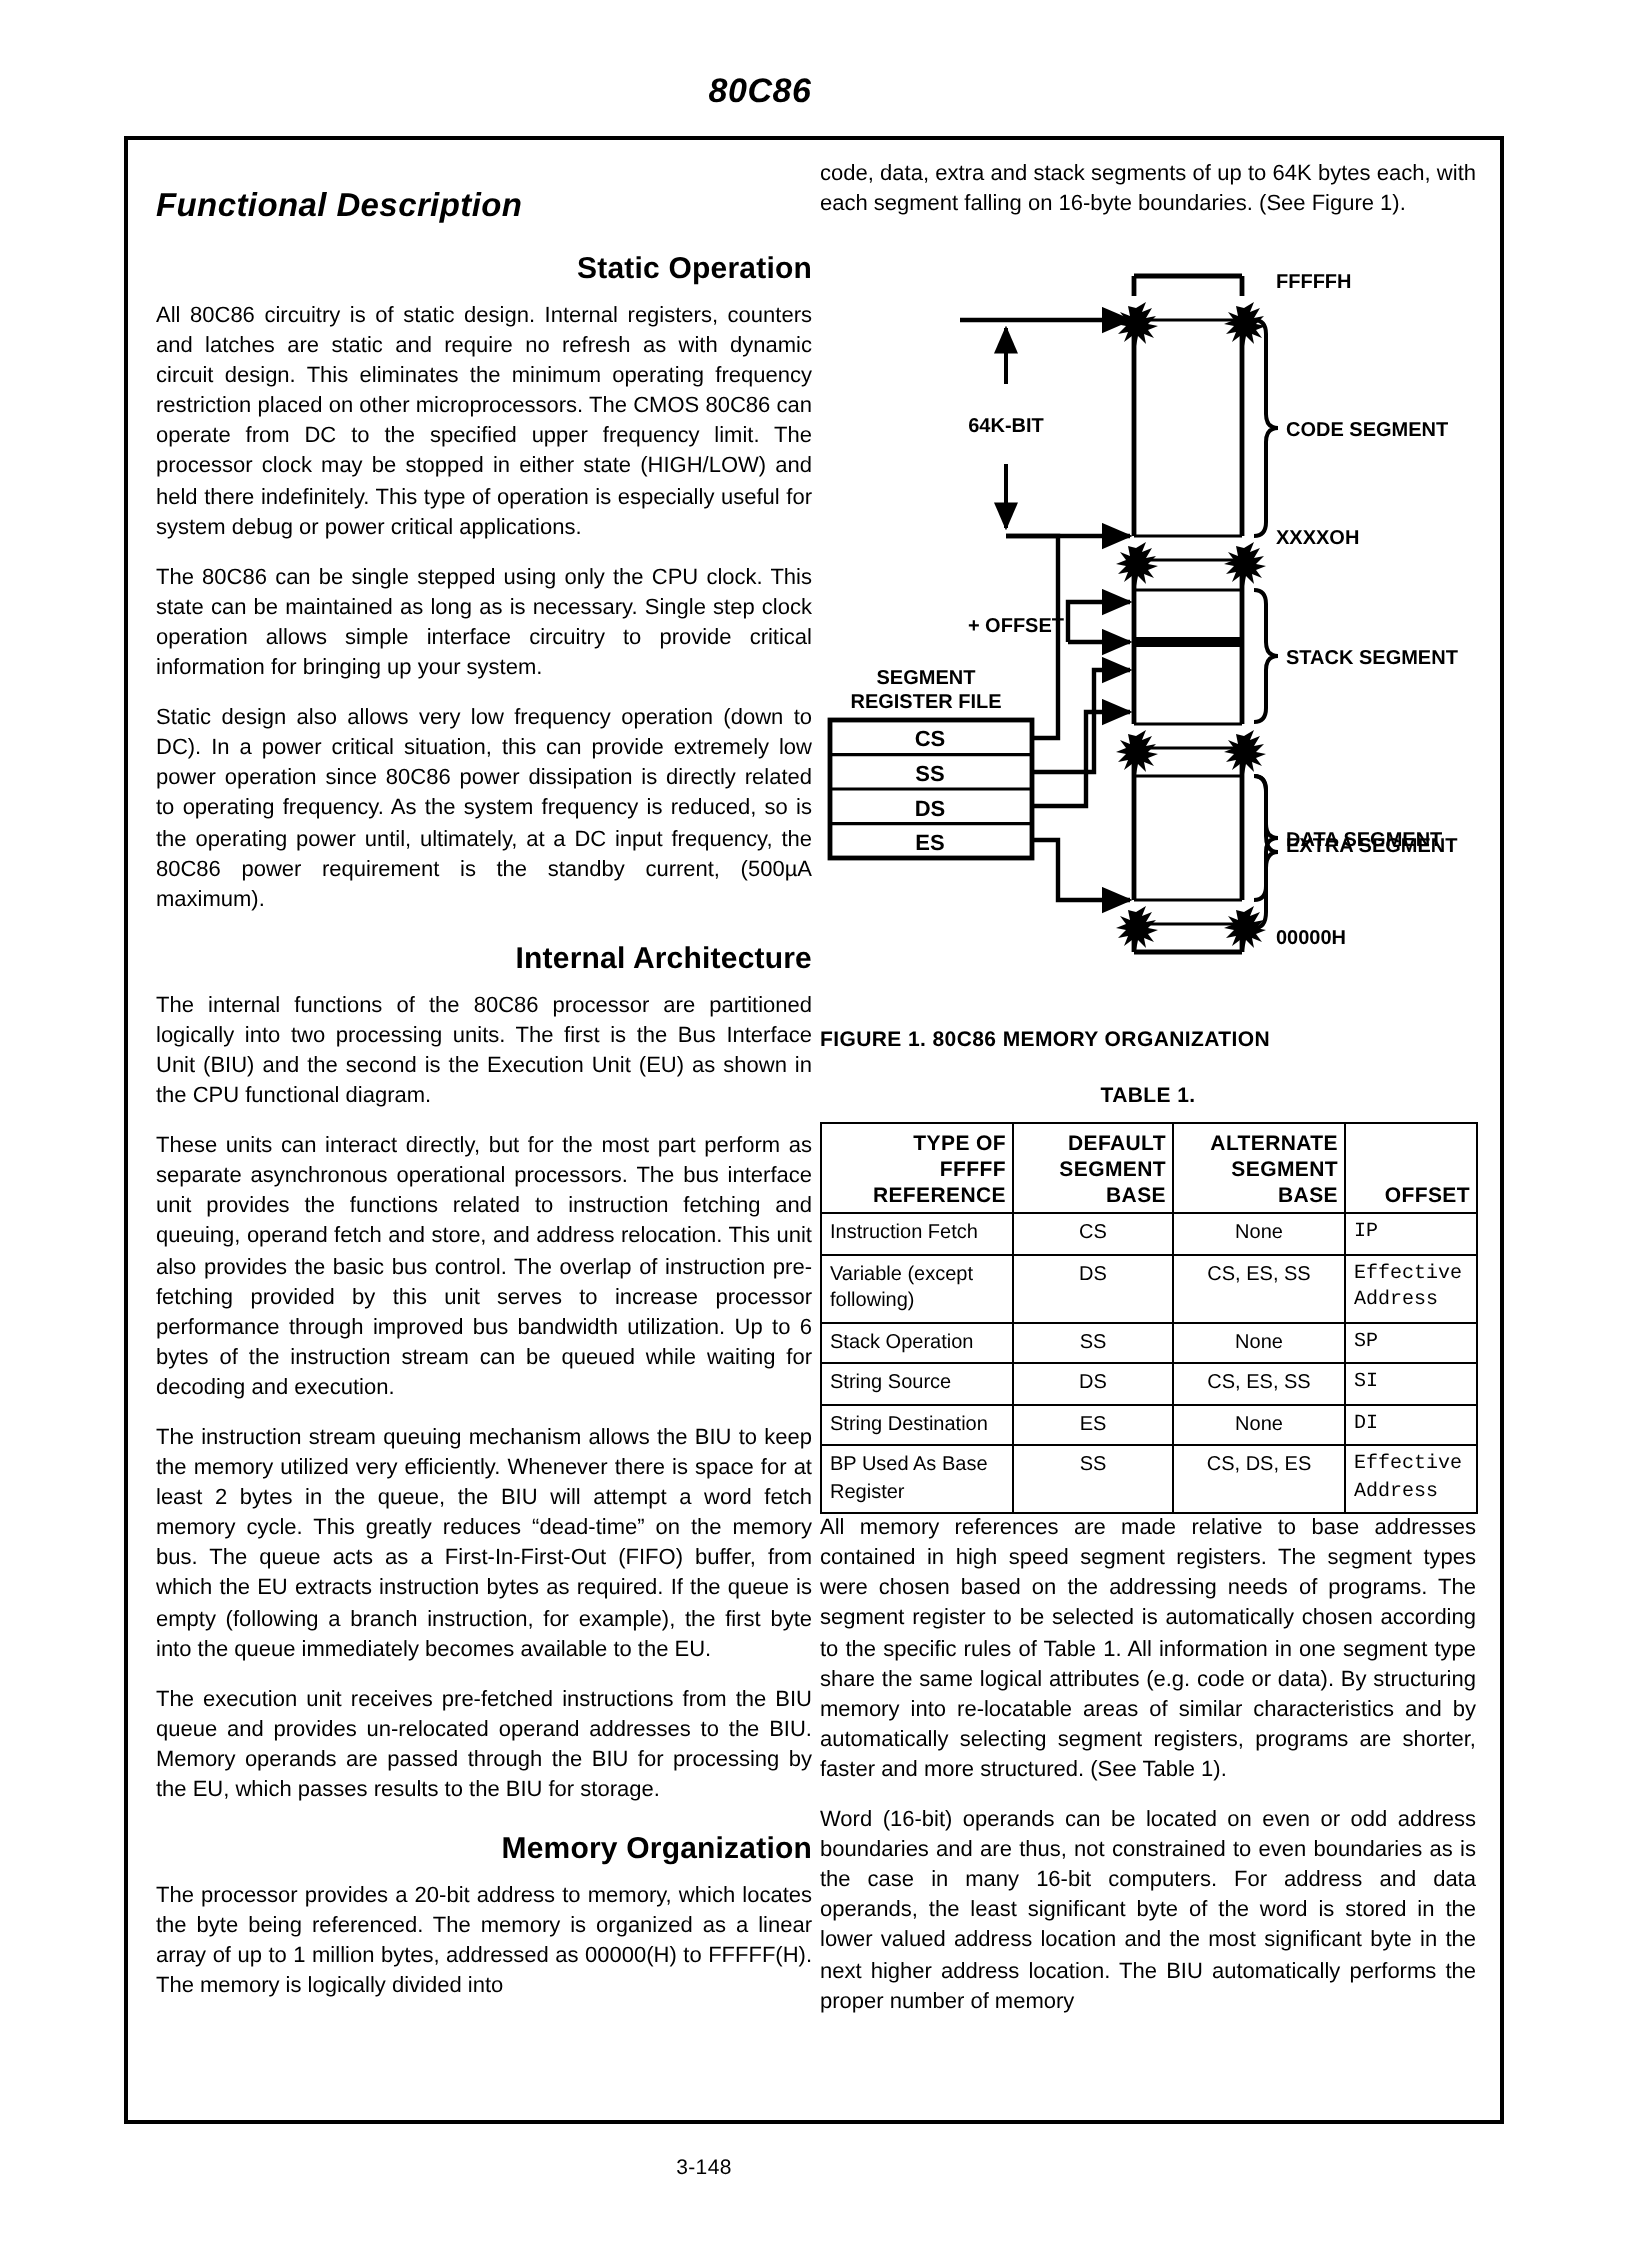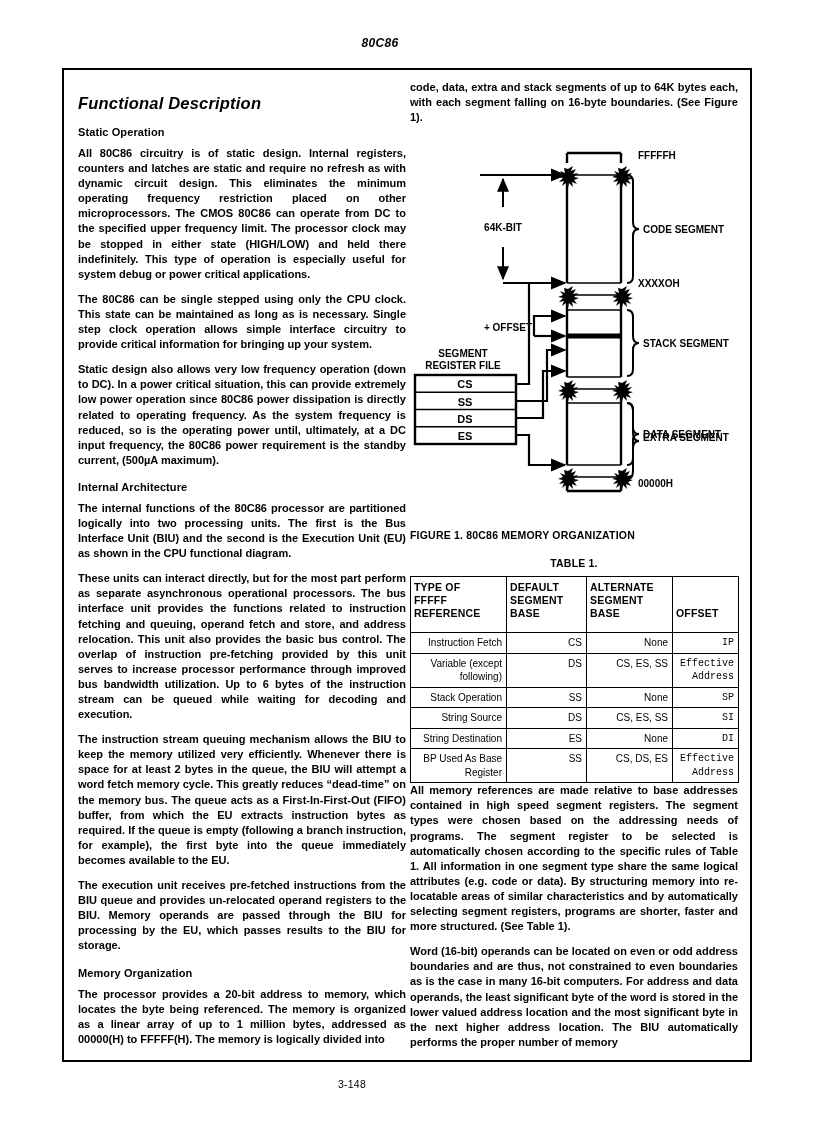--- a/index.html
+++ b/index.html
@@ -21,21 +21,21 @@
     width: 816px;
     height: 1123px;
   }
   
   .part-number {
     position: absolute;
     left: 0;
     top: 36px;
     width: 760px;
     text-align: center;
-    font-size: 12px;
+    font-size: 17px;
     font-weight: bold;
     font-style: italic;
     letter-spacing: 0.3px;
   }
   
   .frame {
     position: absolute;
     left: 62px;
     top: 68px;
     width: 690px;
@@ -53,35 +53,35 @@
   .col-right { left: 410px; }
 
   h1.section-title {
     font-size: 16.5px;
     font-style: italic;
     font-weight: bold;
     margin: 0 0 13px 0;
     letter-spacing: 0.2px;
   }
   h2.sub-title {
-    font-size: 11px;
+    font-size: 15px;
     font-weight: bold;
     margin: 13px 0 8px 0;
     letter-spacing: 0.1px;
+    text-align: right;
   }
   h2.sub-title:first-child { margin-top: 0; }
 
   p.body-text {
     font-size: 11px;
     line-height: 15.1px;
     margin: 0 0 10px 0;
     text-align: justify;
     text-justify: inter-word;
     hyphens: none;
-    font-weight: bold;
   }
   p.body-text:last-child { margin-bottom: 0; }
 
   
   .figure-wrap {
     position: relative;
     width: 328px;
     height: 390px;
     margin: 6px 0 0 0;
   }
@@ -113,31 +113,30 @@
   table.seg-table th,
   table.seg-table td {
     border: 1.3px solid #000;
     font-size: 10px;
     padding: 3px 4px;
     vertical-align: top;
   }
   table.seg-table thead th {
     border-width: 1.8px;
     font-weight: bold;
-    text-align: left;
+    text-align: right;
     vertical-align: bottom;
     line-height: 13px;
-    padding: 4px 3px 12px 3px;
+    padding: 4px 3px 1px 3px;
     font-size: 10.5px;
     letter-spacing: 0.2px;
   }
   table.seg-table tbody td {
     line-height: 13.5px;
     font-size: 10px;
-    text-align: right;
   }
   td.c-type { text-align: left; }
   td.c-def, td.c-alt { text-align: center; }
   td.c-off { text-align: left; font-family: Liberation Mono, monospace; }
 
   .col-w1 { width: 96px; }
   .col-w2 { width: 80px; }
   .col-w3 { width: 86px; }
   .col-w4 { width: 66px; }
 
@@ -168,21 +167,21 @@
 
     <h2 class="sub-title">Static Operation</h2>
     <p class="body-text">All 80C86 circuitry is of static design. Internal registers, counters and latches are static and require no refresh as with dynamic circuit design. This eliminates the minimum operating frequency restriction placed on other microprocessors. The CMOS 80C86 can operate from DC to the specified upper frequency limit. The processor clock may be stopped in either state (HIGH/LOW) and held there indefinitely. This type of operation is especially useful for system debug or power critical applications.</p>
     <p class="body-text">The 80C86 can be single stepped using only the CPU clock. This state can be maintained as long as is necessary. Single step clock operation allows simple interface circuitry to provide critical information for bringing up your system.</p>
     <p class="body-text">Static design also allows very low frequency operation (down to DC). In a power critical situation, this can provide extremely low power operation since 80C86 power dissipation is directly related to operating frequency. As the system frequency is reduced, so is the operating power until, ultimately, at a DC input frequency, the 80C86 power requirement is the standby current, (500µA maximum).</p>
 
     <h2 class="sub-title">Internal Architecture</h2>
     <p class="body-text">The internal functions of the 80C86 processor are partitioned logically into two processing units. The first is the Bus Interface Unit (BIU) and the second is the Execution Unit (EU) as shown in the CPU functional diagram.</p>
     <p class="body-text">These units can interact directly, but for the most part perform as separate asynchronous operational processors. The bus interface unit provides the functions related to instruction fetching and queuing, operand fetch and store, and address relocation. This unit also provides the basic bus control. The overlap of instruction pre-fetching provided by this unit serves to increase processor performance through improved bus bandwidth utilization. Up to 6 bytes of the instruction stream can be queued while waiting for decoding and execution.</p>
     <p class="body-text">The instruction stream queuing mechanism allows the BIU to keep the memory utilized very efficiently. Whenever there is space for at least 2 bytes in the queue, the BIU will attempt a word fetch memory cycle. This greatly reduces “dead-time” on the memory bus. The queue acts as a First-In-First-Out (FIFO) buffer, from which the EU extracts instruction bytes as required. If the queue is empty (following a branch instruction, for example), the first byte into the queue immediately becomes available to the EU.</p>
-    <p class="body-text">The execution unit receives pre-fetched instructions from the BIU queue and provides un-relocated operand registers to the BIU. Memory operands are passed through the BIU for processing by the EU, which passes results to the BIU for storage.</p>
+    <p class="body-text">The execution unit receives pre-fetched instructions from the BIU queue and provides un-relocated operand addresses to the BIU. Memory operands are passed through the BIU for processing by the EU, which passes results to the BIU for storage.</p>
 
     <h2 class="sub-title">Memory Organization</h2>
     <p class="body-text">The processor provides a 20-bit address to memory, which locates the byte being referenced. The memory is organized as a linear array of up to 1 million bytes, addressed as 00000(H) to FFFFF(H). The memory is logically divided into</p>
 
   </div>
 
   <div class="col col-right">
 
     <p class="body-text">code, data, extra and stack segments of up to 64K bytes each, with each segment falling on 16-byte boundaries. (See Figure 1).</p>
 

